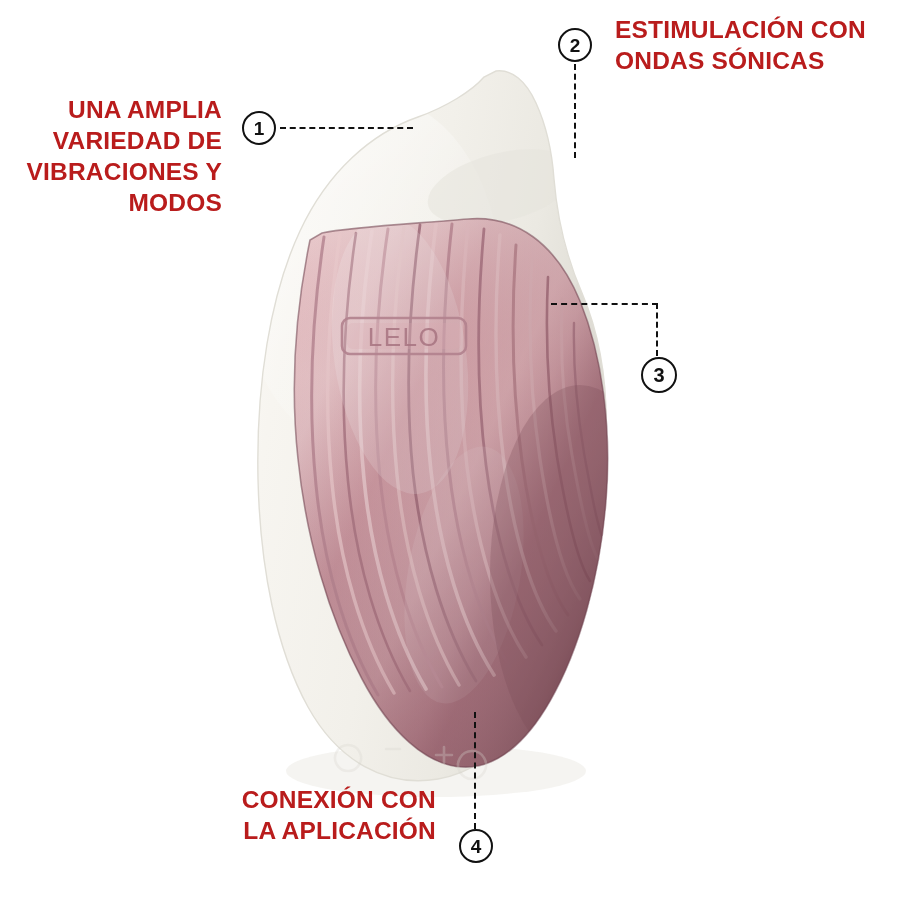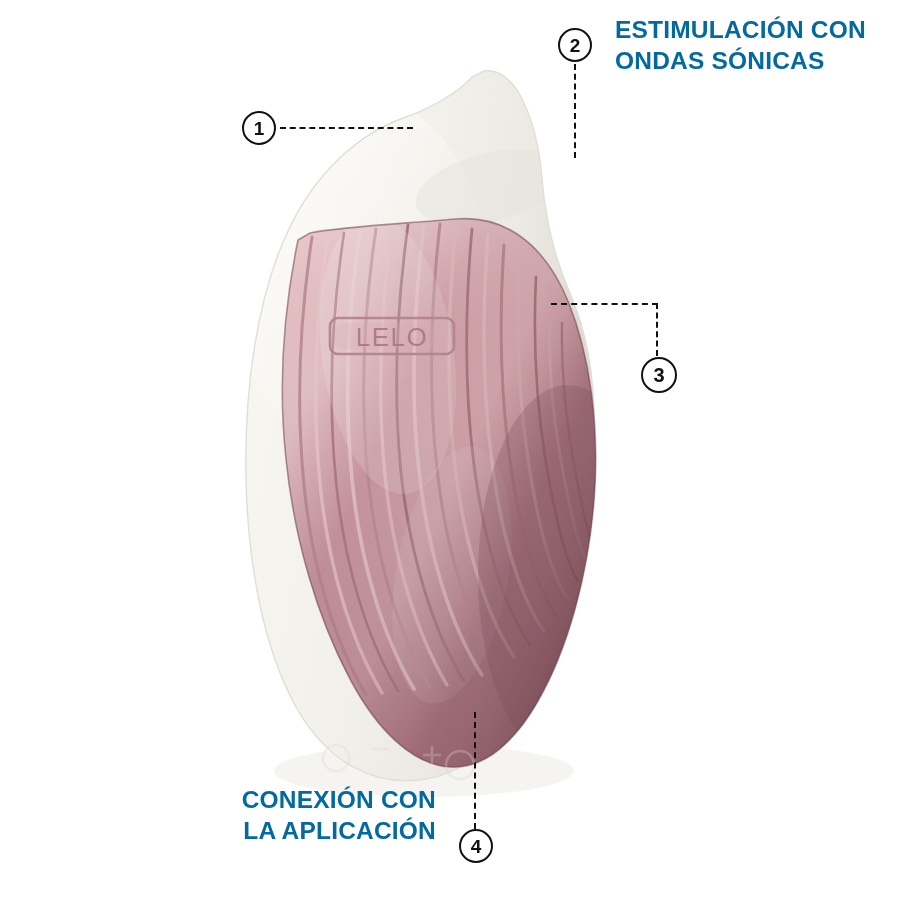--- a/index.html
+++ b/index.html
@@ -17,21 +17,21 @@
     position: relative;
     width: 900px;
     height: 900px;
     background: #ffffff;
   }
 
   
   .callout-text {
     position: absolute;
     font-weight: bold;
-    color: #0369a1;
+    color: #b91c1c;
     font-size: 24.5px;
     line-height: 31px;
     letter-spacing: 0.2px;
     white-space: pre-line;
   }
   .callout-text.align-right { text-align: right; }
   .callout-text.align-left  { text-align: left; }
 
   #label1-text { left: 0px;   top: 94px;  width: 222px; }
   #label2-text { left: 615px; top: 14px;  width: 285px; }
@@ -74,21 +74,21 @@
   }
   #leader1 { left: 280px; top: 127px; width: 133px; }
   #leader2 { left: 574px; top: 64px;  height: 94px; }
   #leader3a { left: 551px; top: 303px; width: 107px; }
   #leader3b { left: 656px; top: 303px; height: 53px; }
   #leader4 { left: 474px; top: 712px; height: 117px; }
 
   
   #product {
     position: absolute;
-    left: 238px;
+    left: 250px;
     top: 55px;
     width: 380px;
     height: 745px;
     pointer-events: none;
   }
   #product svg { display: block; width: 100%; height: 100%; }
 </style>
 </head>
 <body>
 
@@ -271,20 +271,24 @@
   <div class="leader leader-v" id="leader2"></div>
 
   <div class="leader leader-h" id="leader3a"></div>
   <div class="leader leader-v" id="leader3b"></div>
 
   <div class="leader leader-v" id="leader4"></div>
 
   <div class="marker" id="marker1">
     <span>1</span>
   </div>
+  <div class="callout-text align-right" id="label1-text">UNA AMPLIA
+VARIEDAD DE
+VIBRACIONES Y
+MODOS</div>
 
   <div class="marker" id="marker2">
     <span>2</span>
   </div>
   <div class="callout-text align-left" id="label2-text">ESTIMULACIÓN CON
 ONDAS SÓNICAS</div>
 
   <div class="marker" id="marker3">
     <span>3</span>
   </div>

